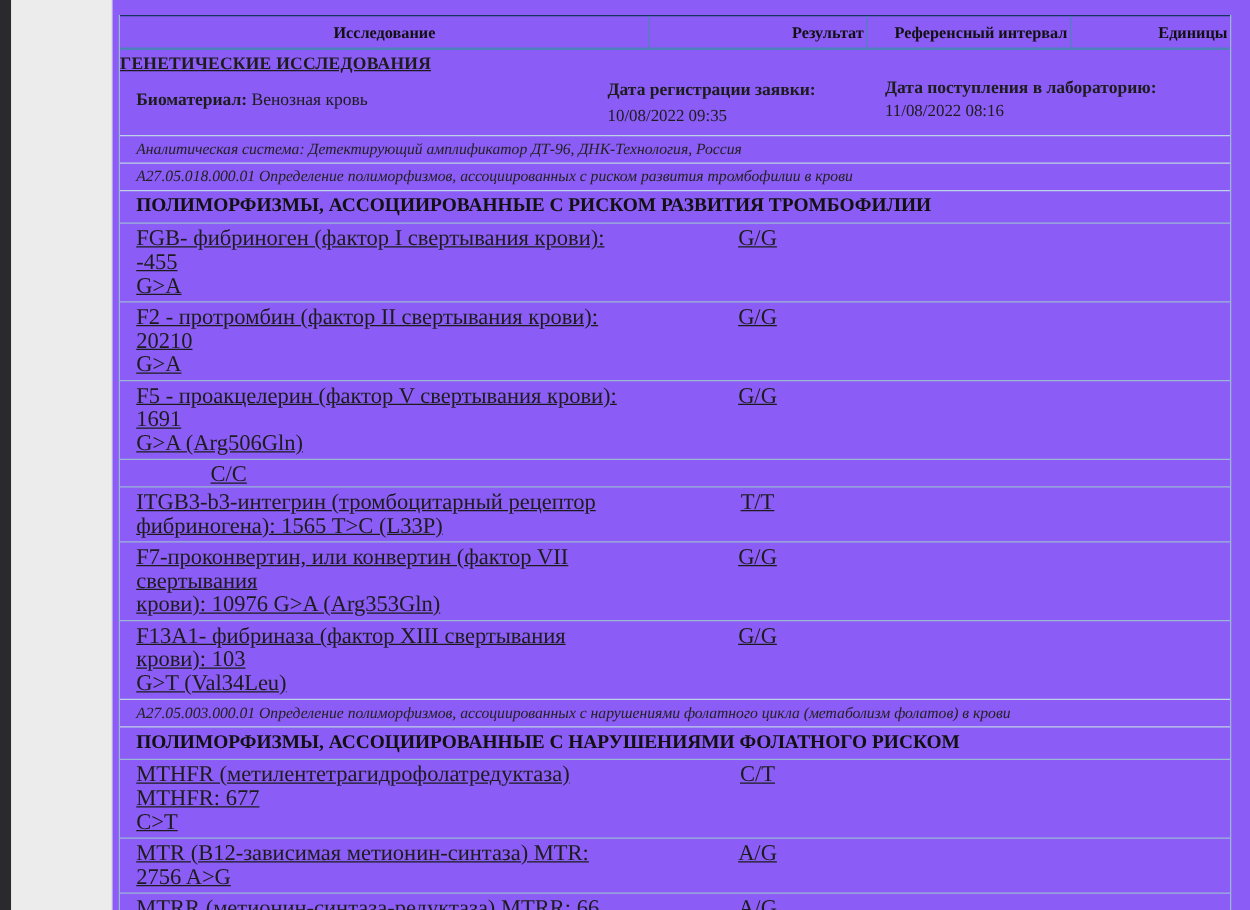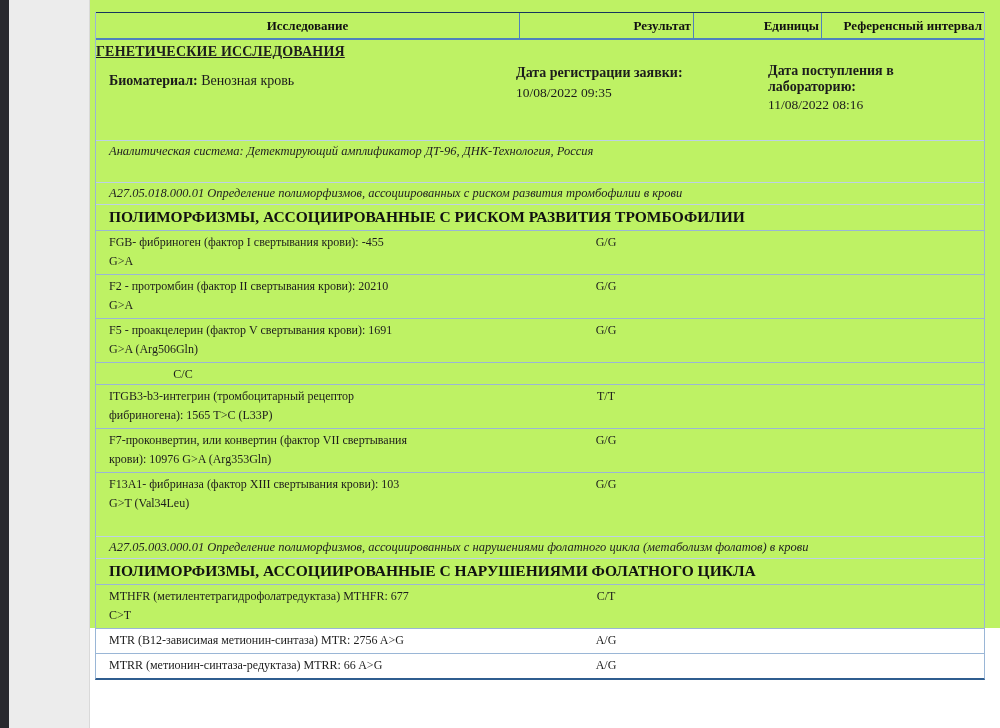--- a/index.html
+++ b/index.html
@@ -3,21 +3,21 @@
 <meta charset="utf-8">
 <style>
   html,body { margin:0; padding:0; }
   body {
     width:1000px; height:728px; position:relative; overflow:hidden;
     background:#ffffff; color:#1c1c1c;
     font-family:"Liberation Serif","DejaVu Serif",serif;
   }
   .side-strip { position:absolute; left:0; top:0; width:9px; height:728px; background:#29292e; }
   .gutter { position:absolute; left:9px; top:0; width:80px; height:728px; background:#ececec; border-right:1px solid #d9d9d9; }
-  .page { position:absolute; left:90px; top:0; width:910px; height:628px; background:#bef264; }
+  .page { position:absolute; left:90px; top:0; width:910px; height:728px; background:#8b5cf6; }
 
   .report {
     margin:12px 15px 0 5px;
     border-left:1px solid #9ab6d6; border-right:1px solid #9ab6d6;
     border-bottom:2px solid #2f5d8f;
     box-sizing:border-box;
   }
 
   
   .thead { display:flex; border-top:1px solid #17365d; border-bottom:2px solid #4f81bd; }
@@ -26,57 +26,57 @@
     font-weight:bold; font-size:13px; color:#111;
   }
   .thead .th + .th { border-left:1px solid #4f81bd;text-align:right; }
   .w1 { flex:0 0 423px; } .w2 { flex:0 0 174px; } .w3 { flex:0 0 128px; } .w4 { flex:1; }
 
   
   .group-title {
     font-weight:bold; text-decoration:underline;
     font-size:14px; padding:4px 0 1px; letter-spacing:.2px;
   }
-  .meta-row { display:flex; font-size:14px; padding:2px 0 7px;gap:30px; }
+  .meta-row { display:flex; font-size:14px; padding:2px 0 7px; }
   .bio { flex:0 0 380px; box-sizing:border-box; padding:10px 0 0 13px; }
   .bio b { font-weight:bold; }
   .reg { flex:0 0 220px; box-sizing:border-box; padding:2px 0 0 10px; }
   .recv { flex:1; box-sizing:border-box; padding:0 0 0 12px; }
   .d-label { font-weight:bold; display:block; }
   .d-value { display:block; padding-top:4px; font-size:13.5px; }
   .recv .d-value { padding-top:2px; }
 
   .note {
     font-style:italic; font-size:12.5px; color:#222;
-    padding:3px 12px 3px 13px; border-top:1px solid #bdd1e6;margin-top:20px;
+    padding:3px 12px 3px 13px; border-top:1px solid #bdd1e6;
   }
   .sec-title {
     font-weight:bold; font-size:15.5px; color:#111;
     padding:3px 12px 4px 13px; border-top:1px solid #bdd1e6;
   }
 
-  .row { display:flex; border-top:1px solid #9ab6d6; font-size:12px; line-height:19px; }
+  .row { display:flex; border-top:1px solid #9ab6d6; font-size:18px; line-height:19px;text-decoration:underline; }
   .row .c1 { flex:0 0 423px; box-sizing:border-box; padding:2px 14px 3px 13px; white-space:pre-line; }
   .row .c2 { flex:0 0 174px; box-sizing:border-box; text-align:center; padding-top:2px; }
   .row .c3 { flex:0 0 128px; } .row .c4 { flex:1; }
 </style>
 </head>
 <body>
 
 <div class="side-strip"></div>
 <div class="gutter"></div>
 
 <div class="page">
   <div class="report">
 
     <div class="thead">
       <div class="th w1">Исследование</div>
       <div class="th w2">Результат</div>
+      <div class="th w4">Референсный интервал</div>
       <div class="th w3">Единицы</div>
-      <div class="th w4">Референсный интервал</div>
     </div>
 
     <div class="group-title">ГЕНЕТИЧЕСКИЕ ИССЛЕДОВАНИЯ</div>
 
     <div class="meta-row">
       <div class="bio">
         <b>Биоматериал:</b><span> Венозная кровь</span>
       </div>
       <div class="reg">
         <span class="d-label">Дата регистрации заявки:</span>
@@ -135,21 +135,21 @@
     </div>
     <div class="row">
       <div class="c1">F13A1- фибриназа (фактор XIII свертывания крови): 103
 G&gt;T (Val34Leu)</div>
       <div class="c2">G/G</div>
       <div class="c3"></div>
       <div class="c4"></div>
     </div>
 
     <div class="note">А27.05.003.000.01 Определение полиморфизмов, ассоциированных с нарушениями фолатного цикла (метаболизм фолатов) в крови</div>
-    <div class="sec-title">ПОЛИМОРФИЗМЫ, АССОЦИИРОВАННЫЕ С НАРУШЕНИЯМИ ФОЛАТНОГО ЦИКЛА</div>
+    <div class="sec-title">ПОЛИМОРФИЗМЫ, АССОЦИИРОВАННЫЕ С НАРУШЕНИЯМИ ФОЛАТНОГО РИСКОМ</div>
 
     <div class="row">
       <div class="c1">MTHFR (метилентетрагидрофолатредуктаза) MTHFR: 677
 C&gt;T</div>
       <div class="c2">C/T</div>
       <div class="c3"></div>
       <div class="c4"></div>
     </div>
     <div class="row">
       <div class="c1">MTR (B12-зависимая метионин-синтаза) MTR: 2756 A&gt;G</div>

